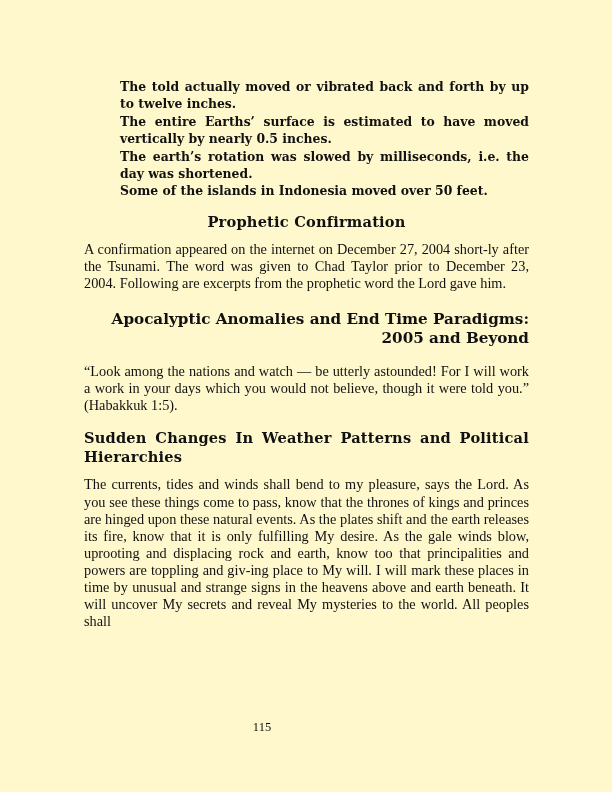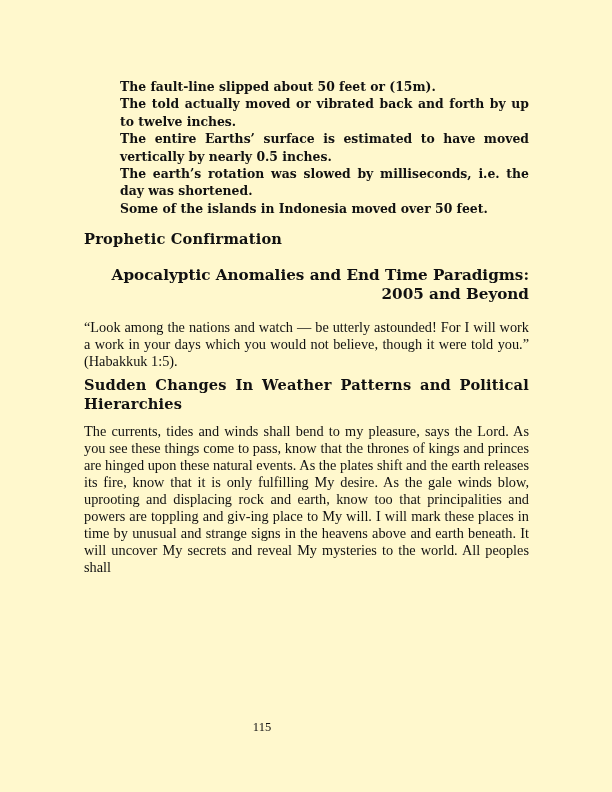--- a/index.html
+++ b/index.html
@@ -34,20 +34,21 @@
     .facts li {
       margin: 0;
     }
     h2.section {
       font-family: "DejaVu Serif", serif;
       font-weight: bold;
       font-size: 14.6px;
       letter-spacing: 0.2px;
       margin: 12px 0 10px 0;
       line-height: 19px;
+      text-align: center;
     }
     h2.section.justify {
       text-align: justify;
       text-align-last: left;
       word-spacing: 3px;
     }
     p.body {
       font-family: "Liberation Serif", serif;
       font-size: 14.3px;
       line-height: 17.1px;
@@ -72,33 +73,33 @@
       text-align: center;
       font-family: "Liberation Serif", serif;
       font-size: 12.5px;
     }
   </style>
 </head>
 <body>
 
 <div class="page">
   <ul class="facts">
-    <li>The fault-line slipped about 50 feet or (15m).</li>
     <li>The told actually moved or vibrated back and forth by up to twelve inches.</li>
     <li>The entire Earths’ surface is estimated to have moved vertically by nearly 0.5 inches.</li>
     <li>The earth’s rotation was slowed by milliseconds, i.e. the day was shortened.</li>
     <li>Some of the islands in Indonesia moved over 50 feet.</li>
   </ul>
 
   <h2 class="section">Prophetic Confirmation</h2>
+  <p class="body">A confirmation appeared on the internet on December 27, 2004 short-ly after the Tsunami.  The word was given to Chad Taylor prior to December 23, 2004.  Following are excerpts from the prophetic word the Lord gave him.</p>
 
   <div class="title-block">
     <div>Apocalyptic Anomalies and End Time Paradigms:</div>
     <div>2005 and Beyond</div>
   </div>
 
   <p class="body quote">“Look among the nations and watch — be utterly astounded! For I will work a work in your days which you would not believe, though it were told you.” (Habakkuk 1:5).</p>
 
-  <h2 class="section justify" style="margin-top:4px;">Sudden Changes In Weather Patterns and Political Hierarchies</h2>
+  <h2 class="section justify" style="margin-top:14px;">Sudden Changes In Weather Patterns and Political Hierarchies</h2>
   <p class="body">The currents, tides and winds shall bend to my pleasure, says the Lord. As you see these things come to pass, know that the thrones of kings and princes are hinged upon these natural events. As the plates shift and the earth releases its fire, know that it is only fulfilling My desire. As the gale winds blow, uprooting and displacing rock and earth, know too that principalities and powers are toppling and giv-ing place to My will. I will mark these places in time by unusual and strange signs in the heavens above and earth beneath. It will uncover My secrets and reveal My mysteries to the world. All peoples shall</p>
 </div>
 
 <div class="page-number">115</div>
 
 </body></html>

